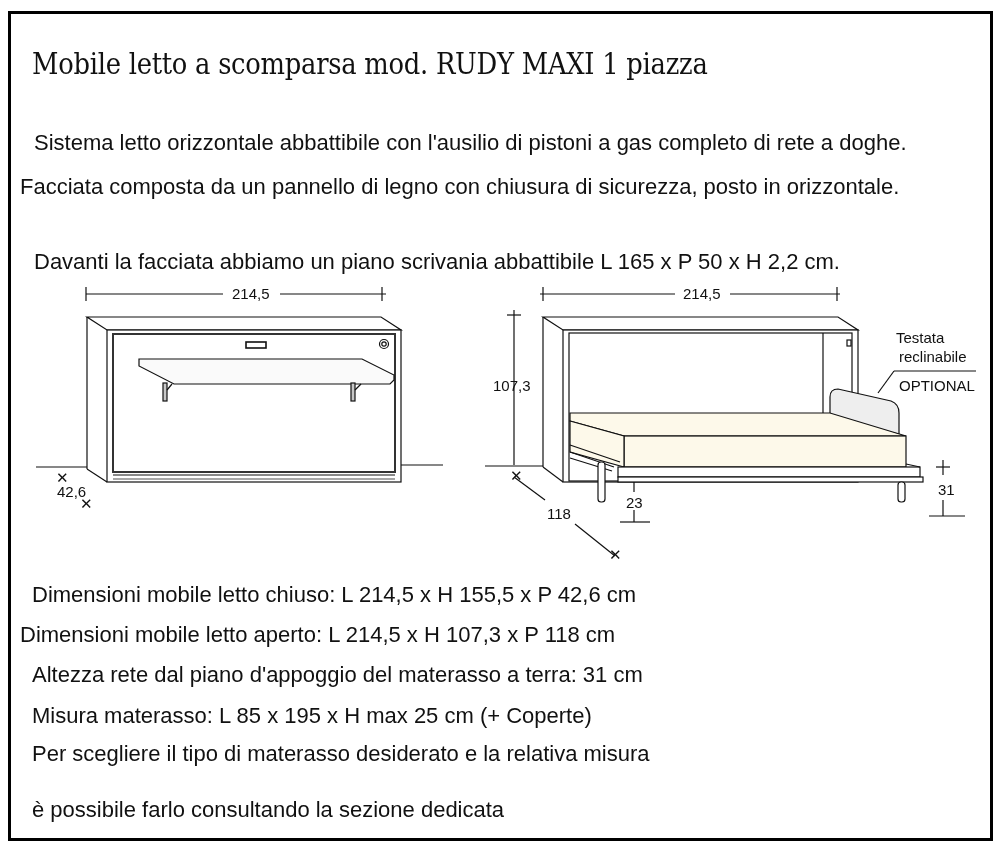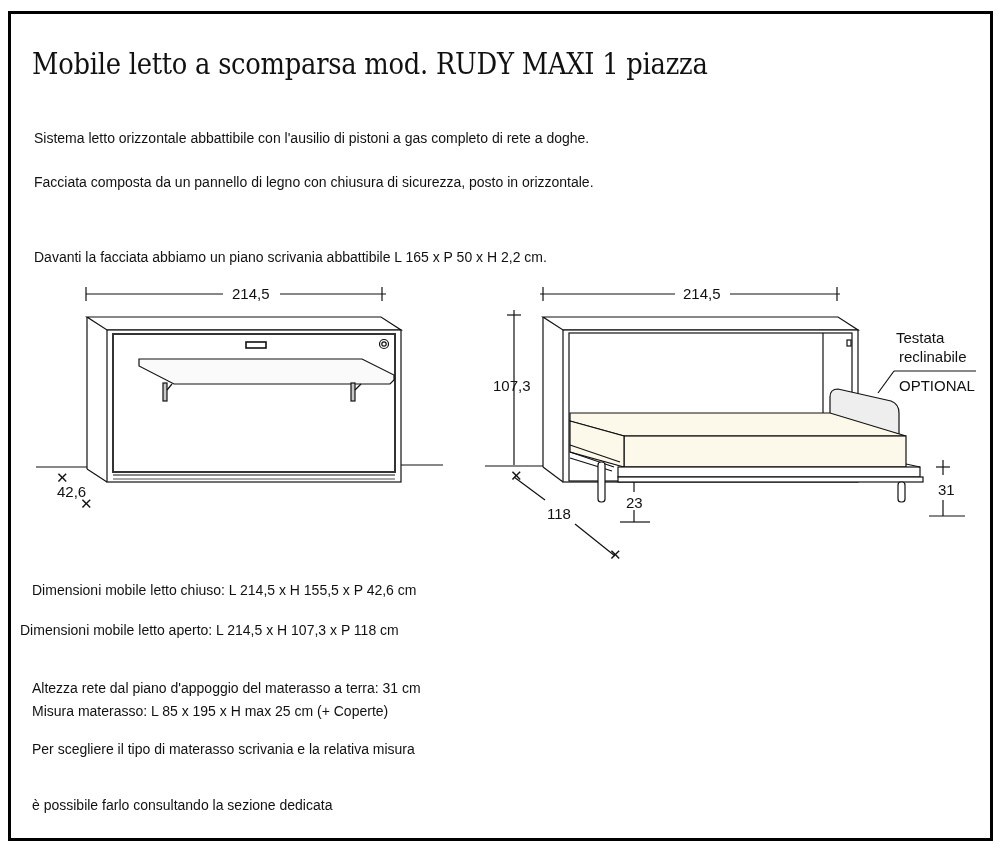--- a/index.html
+++ b/index.html
@@ -10,36 +10,36 @@
     }
     .title {
       position: absolute; left: 32px; top: 46px;
       font-family: "DejaVu Serif", "Liberation Serif", serif;
       font-size: 30px; color: #111; white-space: nowrap;
       transform: scaleX(0.86); transform-origin: left top;
       letter-spacing: -0.3px;
     }
     .txt {
       position: absolute; font-family: "Liberation Sans", sans-serif;
-      font-size: 14px; color: #111; white-space: nowrap;
+      font-size: 22px; color: #111; white-space: nowrap;
     }
     .diagram { position: absolute; left: 0; top: 0; }
     .dim {
       font-family: "Liberation Sans", sans-serif; font-size: 15px; fill: #111;
     }
   </style>
 </head>
 <body>
 
 <div class="frame"></div>
 
 <div class="title">Mobile letto a scomparsa mod. RUDY  MAXI 1 piazza</div>
 
 <div class="txt" style="left:34px; top:130px;">Sistema letto orizzontale abbattibile con l'ausilio di pistoni a gas  completo di rete a doghe.</div>
-<div class="txt" style="left:34px; top:174px;">Facciata composta da un pannello di legno con chiusura di sicurezza, posto in orizzontale.</div>
+<div class="txt" style="left:20px; top:174px;">Facciata composta da un pannello di legno con chiusura di sicurezza, posto in orizzontale.</div>
 <div class="txt" style="left:34px; top:212px;margin-top:37px;">Davanti la facciata abbiamo un piano scrivania abbattibile L 165 x P 50 x H 2,2 cm.</div>
 
 <svg class="diagram" width="1000" height="850">
 
   <g stroke="#111" stroke-width="1.2" fill="none">
 
     <line x1="86" y1="294" x2="223" y2="294"></line>
     <line x1="280" y1="294" x2="386" y2="294"></line>
     <line x1="86" y1="287" x2="86" y2="301"></line>
     <line x1="382" y1="287" x2="382" y2="301"></line>
@@ -132,16 +132,16 @@
   <text class="dim" x="547" y="519">118</text>
   <text class="dim" x="626" y="508">23</text>
   <text class="dim" x="938" y="495">31</text>
   <text class="dim" x="896" y="343" font-size="14">Testata</text>
   <text class="dim" x="899" y="362" font-size="14">reclinabile</text>
   <text class="dim" x="899" y="391" font-size="14">OPTIONAL</text>
 </svg>
 
 <div class="txt" style="left:32px; top:582px;">Dimensioni mobile letto chiuso: L 214,5 x H 155,5 x P 42,6 cm</div>
 <div class="txt" style="left:20px; top:622px;">Dimensioni mobile letto aperto: L 214,5 x H 107,3 x P 118 cm</div>
-<div class="txt" style="left:32px; top:680px;">Altezza rete dal piano d'appoggio del materasso a terra: 31 cm</div>
+<div class="txt" style="left:32px; top:662px;">Altezza rete dal piano d'appoggio del materasso a terra: 31 cm</div>
 <div class="txt" style="left:32px; top:703px;">Misura materasso: L 85 x 195 x H max 25 cm (+ Coperte)</div>
-<div class="txt" style="left:32px; top:741px;">Per scegliere il tipo di materasso scrivania e la relativa misura</div>
+<div class="txt" style="left:32px; top:741px;">Per scegliere il tipo di materasso desiderato e la relativa misura</div>
 <div class="txt" style="left:32px; top:766px;margin-top:31px;">è possibile farlo consultando la sezione dedicata</div>
 
 </body></html>

